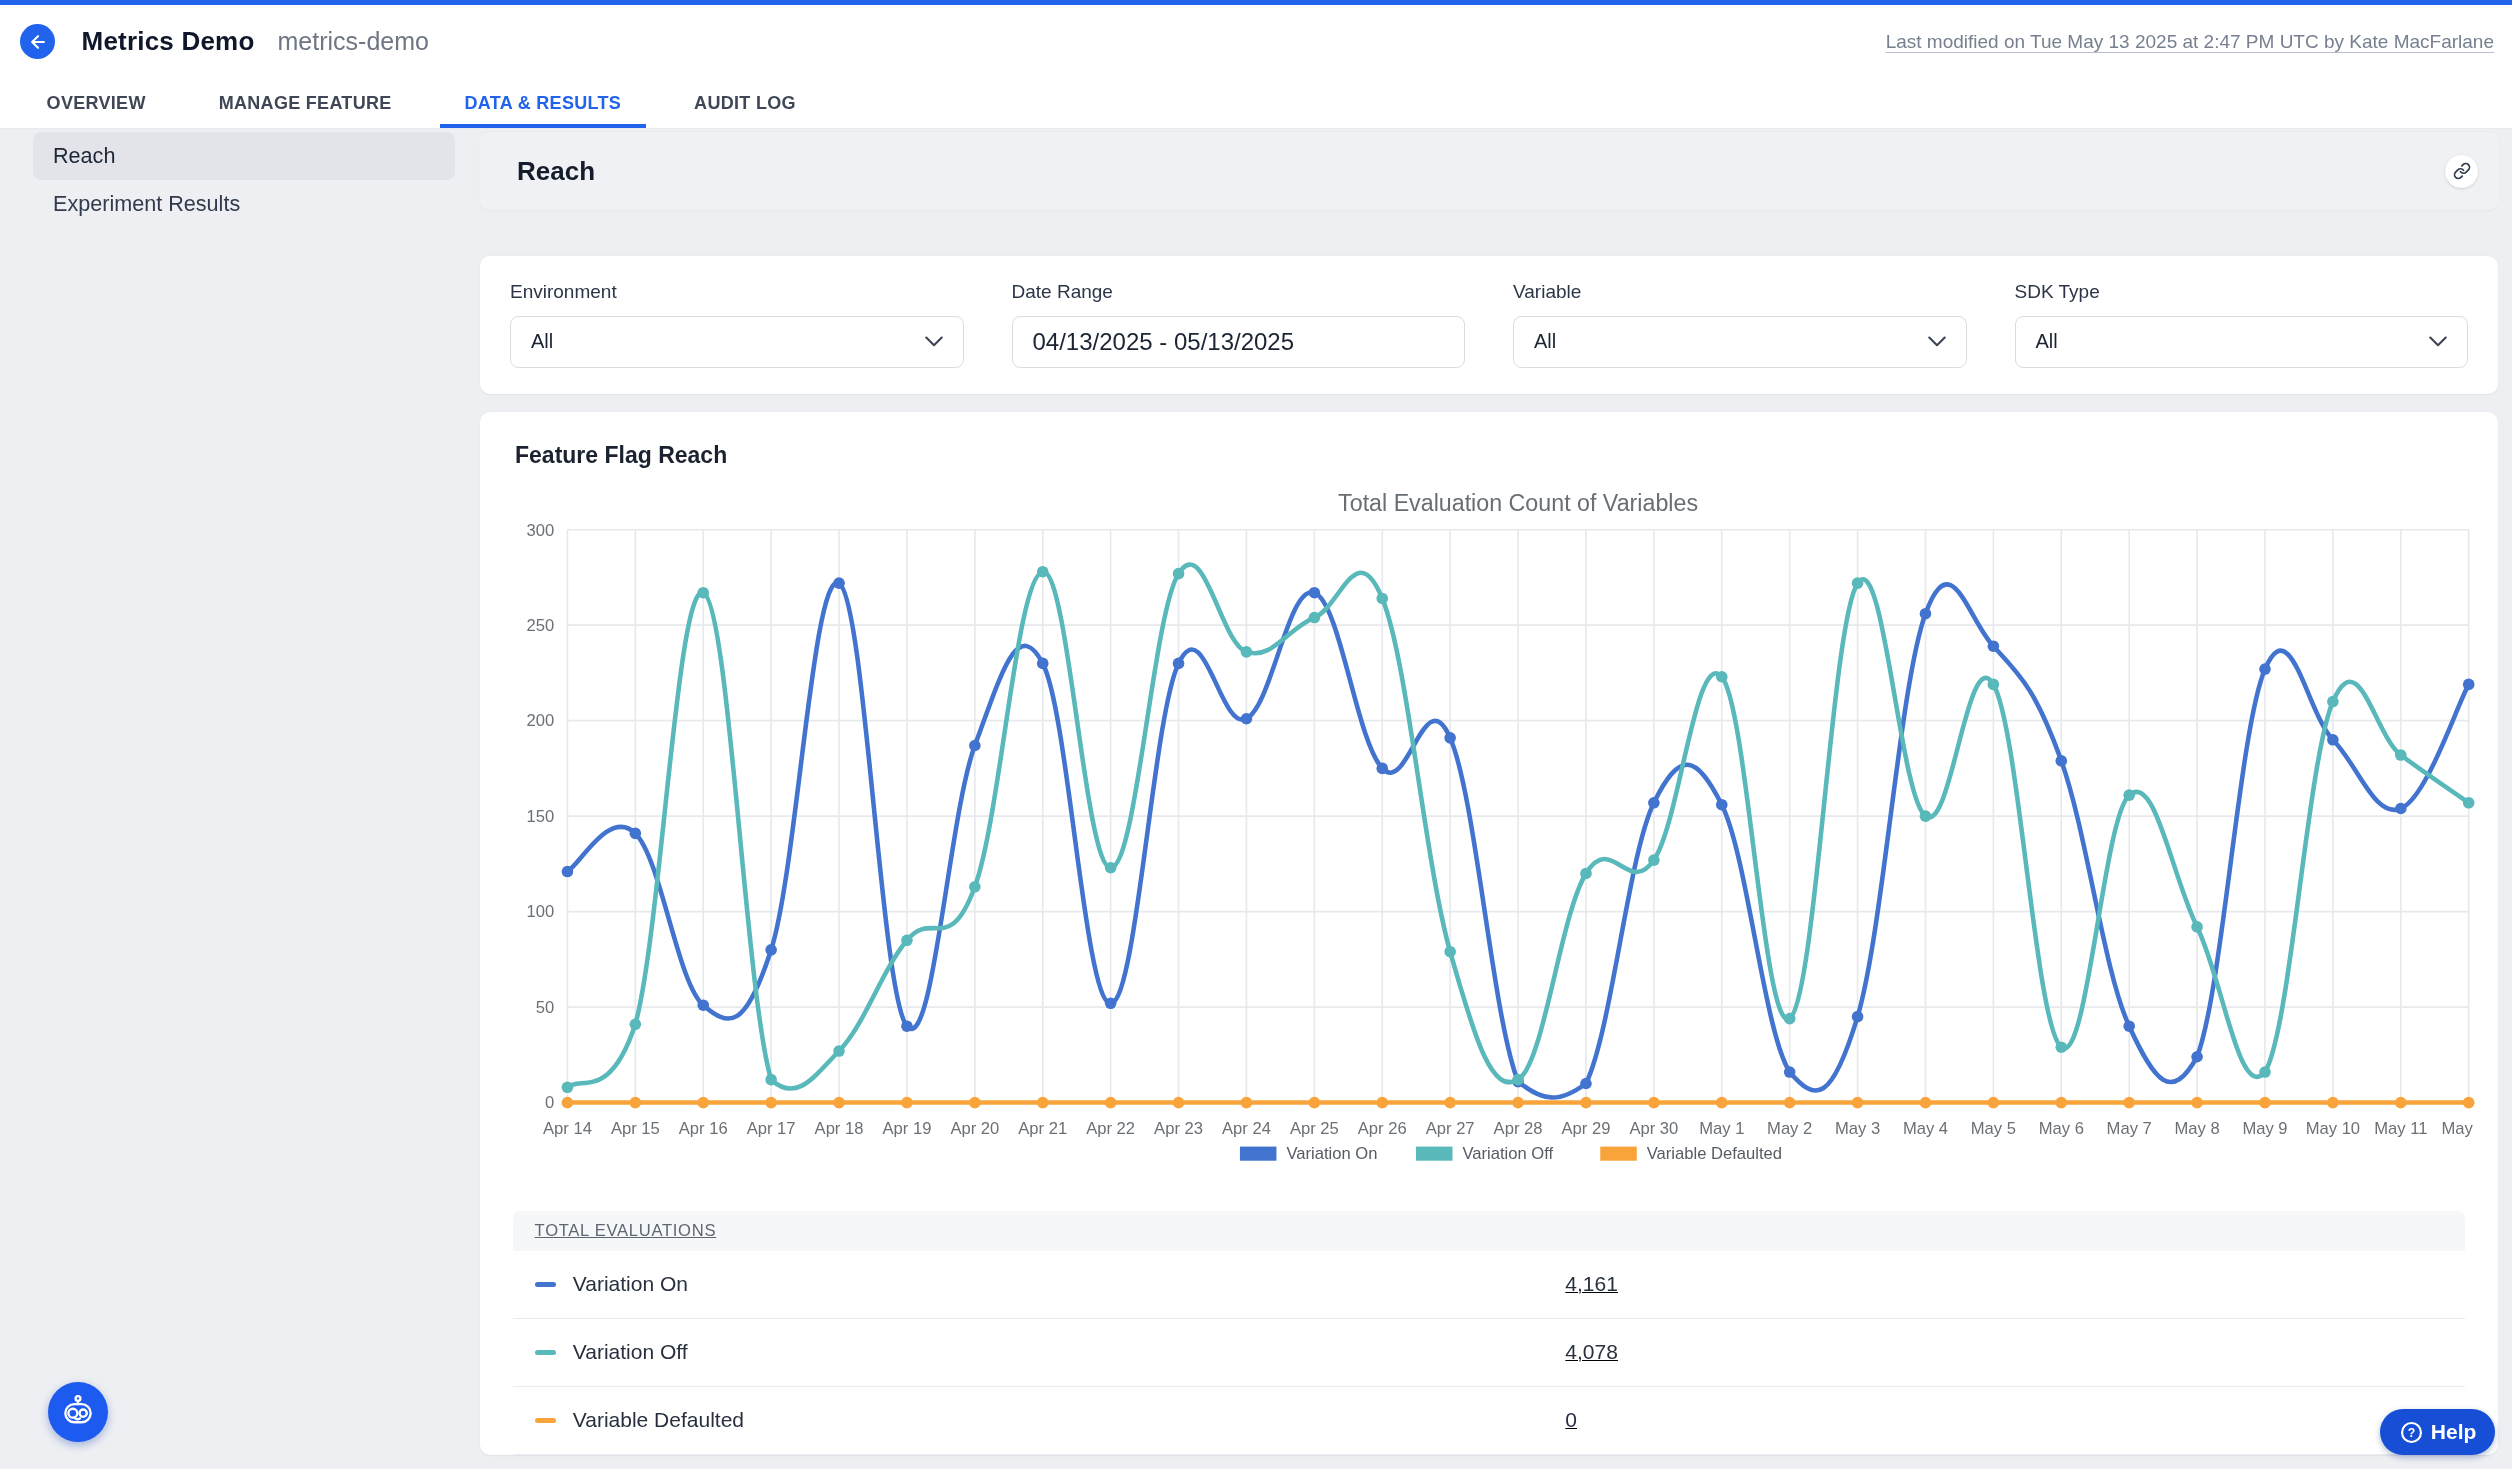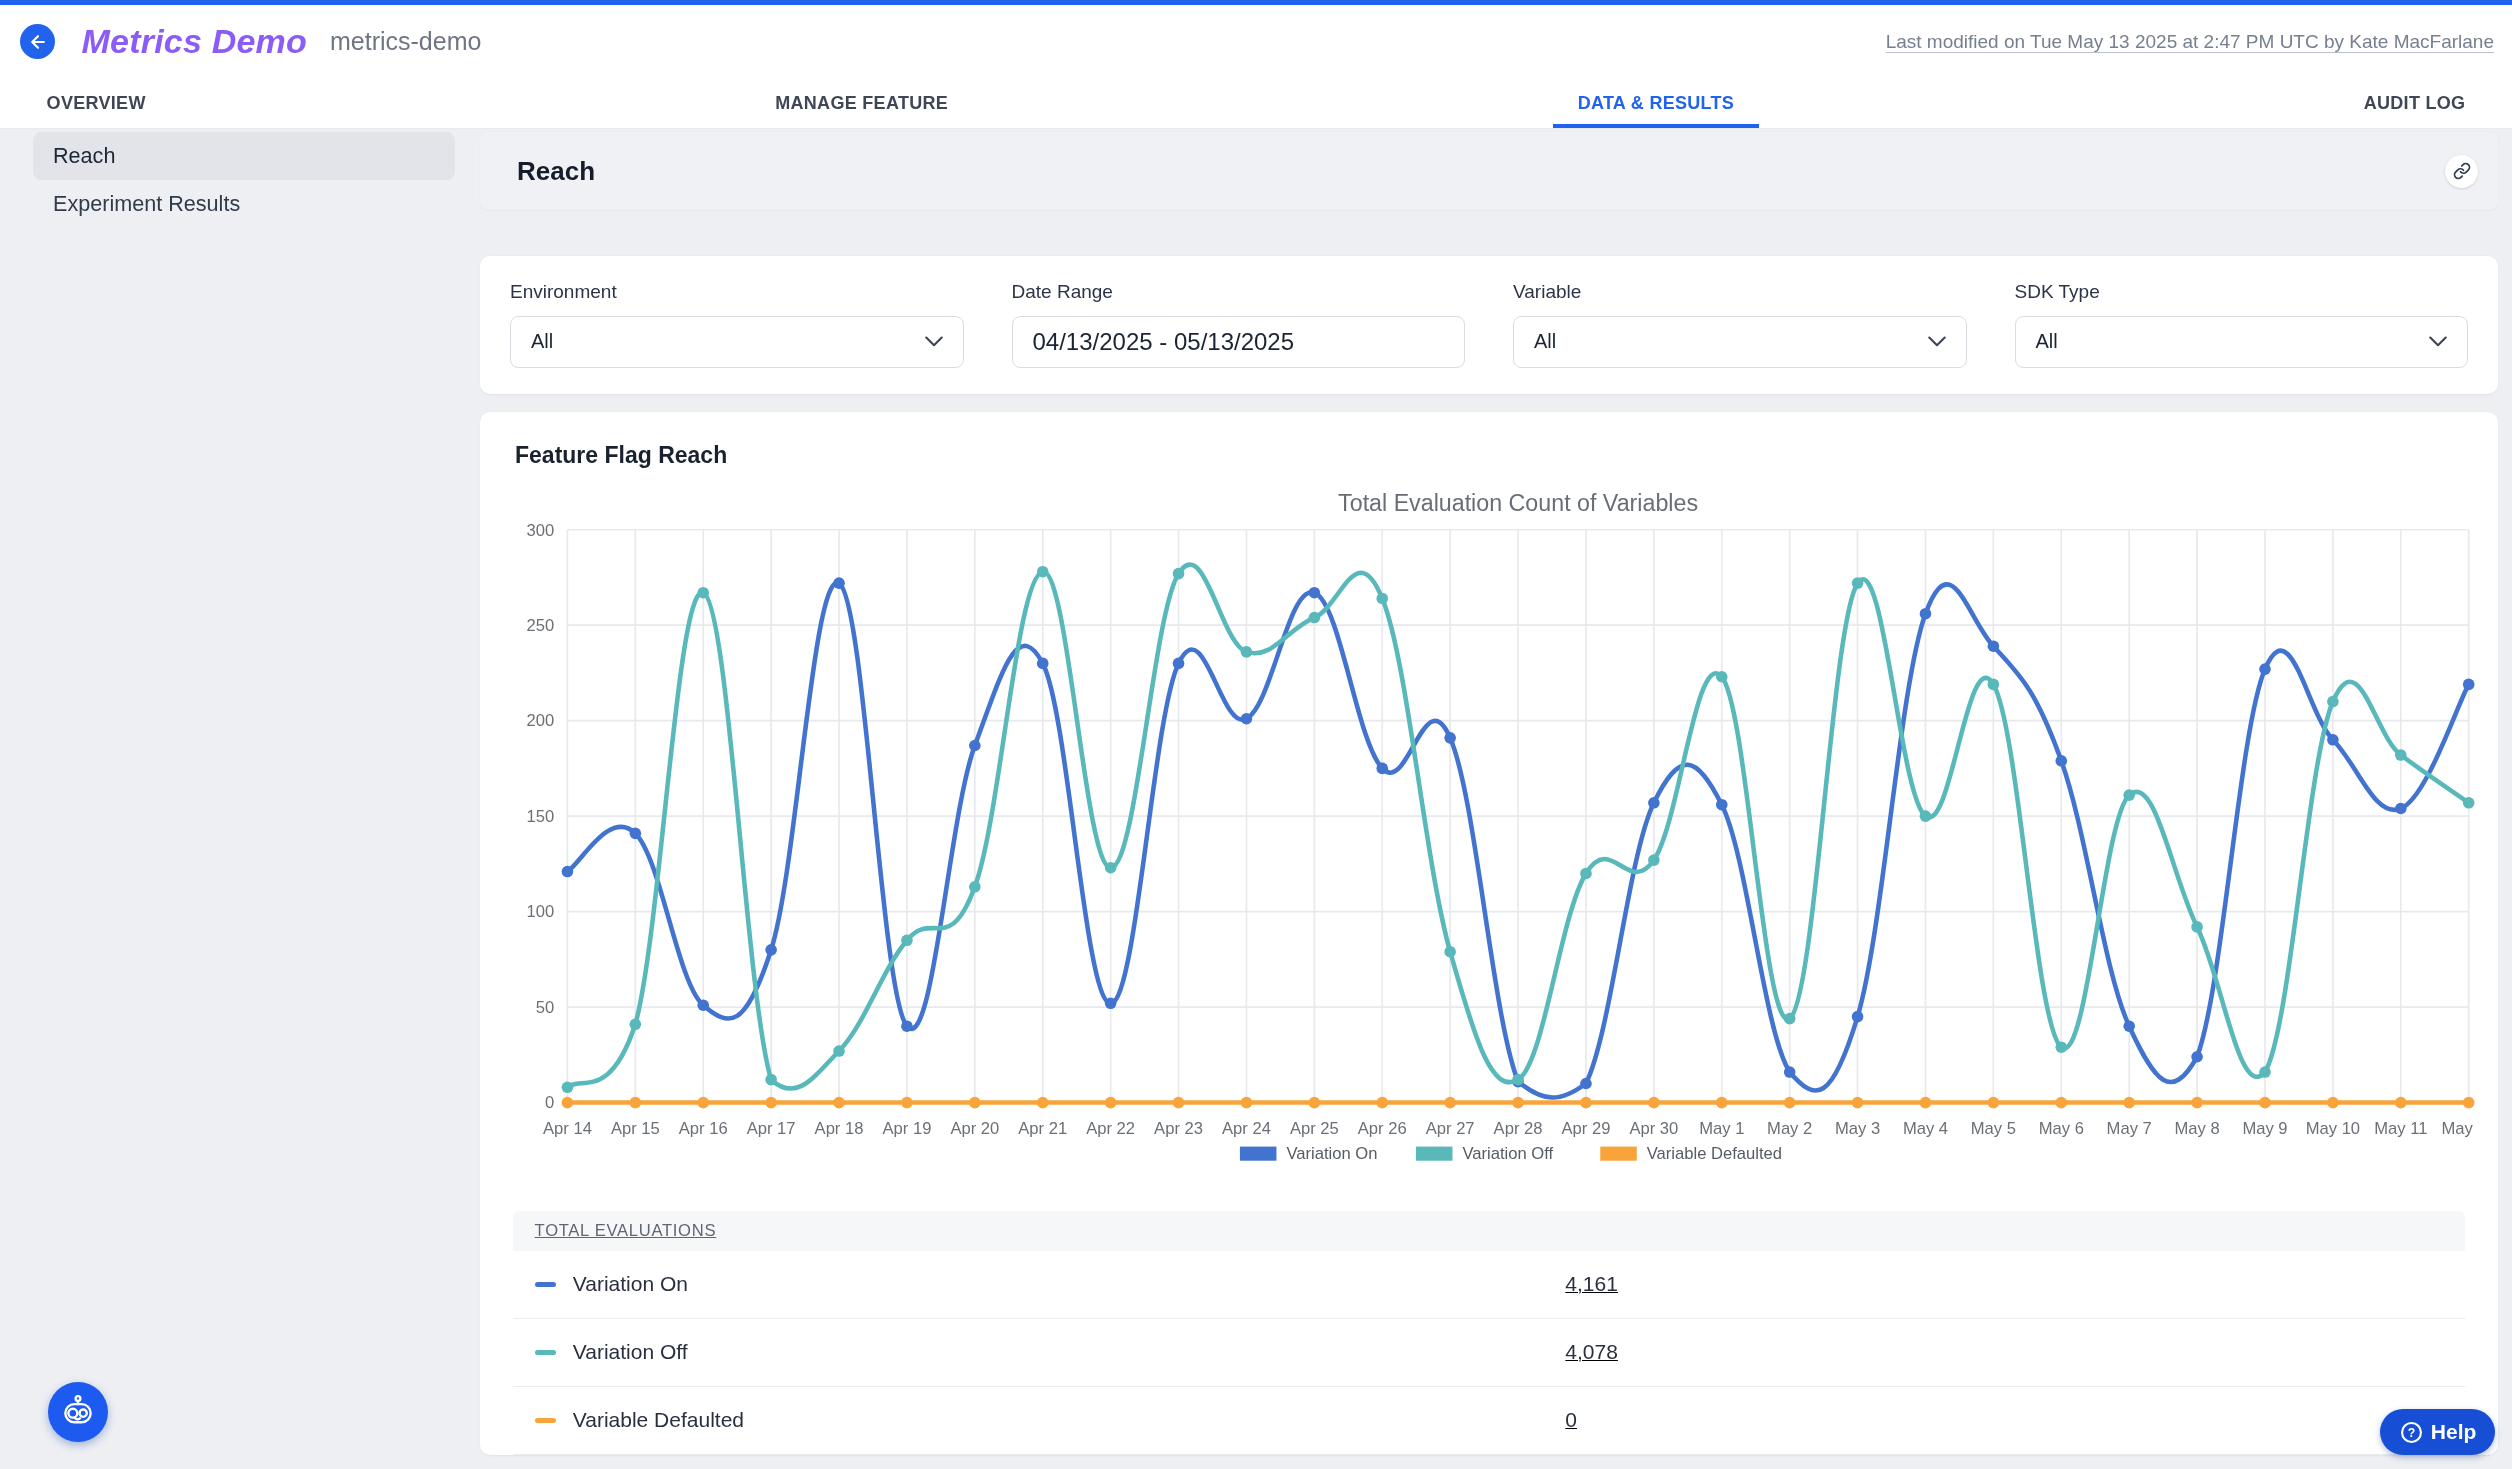--- a/index.html
+++ b/index.html
@@ -3,27 +3,27 @@
 <meta charset="utf-8">
 <style>
   * { margin:0; padding:0; box-sizing:border-box; }
   html,body { width:2512px; height:1469px; overflow:hidden;
     font-family:"Liberation Sans","DejaVu Sans",sans-serif; background:#edeff2; }
   .accent { height:5px; background:#2163ec; }
   
   .app-header { background:#fff; height:73px; display:flex; align-items:center; padding:0 18px 0 20px; }
   .back-btn { width:35px; height:35px; border-radius:50%; background:#2163ec; border:none; cursor:pointer;
     display:flex; align-items:center; justify-content:center; flex:0 0 auto; }
-  .page-title { font-size:34px; font-weight:bold; color:#8b5cf6; margin-left:26.6px; letter-spacing:0.2px;font-style:italic; }
+  .page-title { font-size:26px; font-weight:bold; color:#0f172a; margin-left:26.6px; letter-spacing:0.2px; }
   .page-slug { font-size:25px; color:#6f7683; margin-left:23px; }
   .last-modified { margin-left:auto; font-size:19px; color:#76808f; text-decoration:underline;
     text-decoration-color:#b9c0cc; text-underline-offset:4.2px; }
   
   .tabs { background:#fff; height:51px; display:flex; align-items:stretch; padding:0 21.6px; gap:23px;
-    border-bottom:0.8px solid #e8eaee;justify-content:space-between; }
+    border-bottom:0.8px solid #e8eaee; }
   .tab { font-size:18px; font-weight:bold; letter-spacing:0.3px; color:#3f4756; display:flex; align-items:center;
     padding:0 25px; cursor:pointer; border-bottom:4.2px solid transparent; border-top:4.2px solid transparent; }
   .tab.active { color:#2163ec; border-bottom-color:#2163ec; }
   
   .content { display:flex; height:1340px; }
   .sidebar { width:480px; flex:0 0 auto; padding:3.3px 25px 0 33px; }
   .side-item { height:48px; display:flex; align-items:center; padding:0 20px; border-radius:8.3px;
     font-size:21.6px; color:#323b4c; cursor:pointer; }
   .side-item.selected { background:#e2e4e9; color:#1d2636; }
   .main { flex:1; margin-right:15px; }

